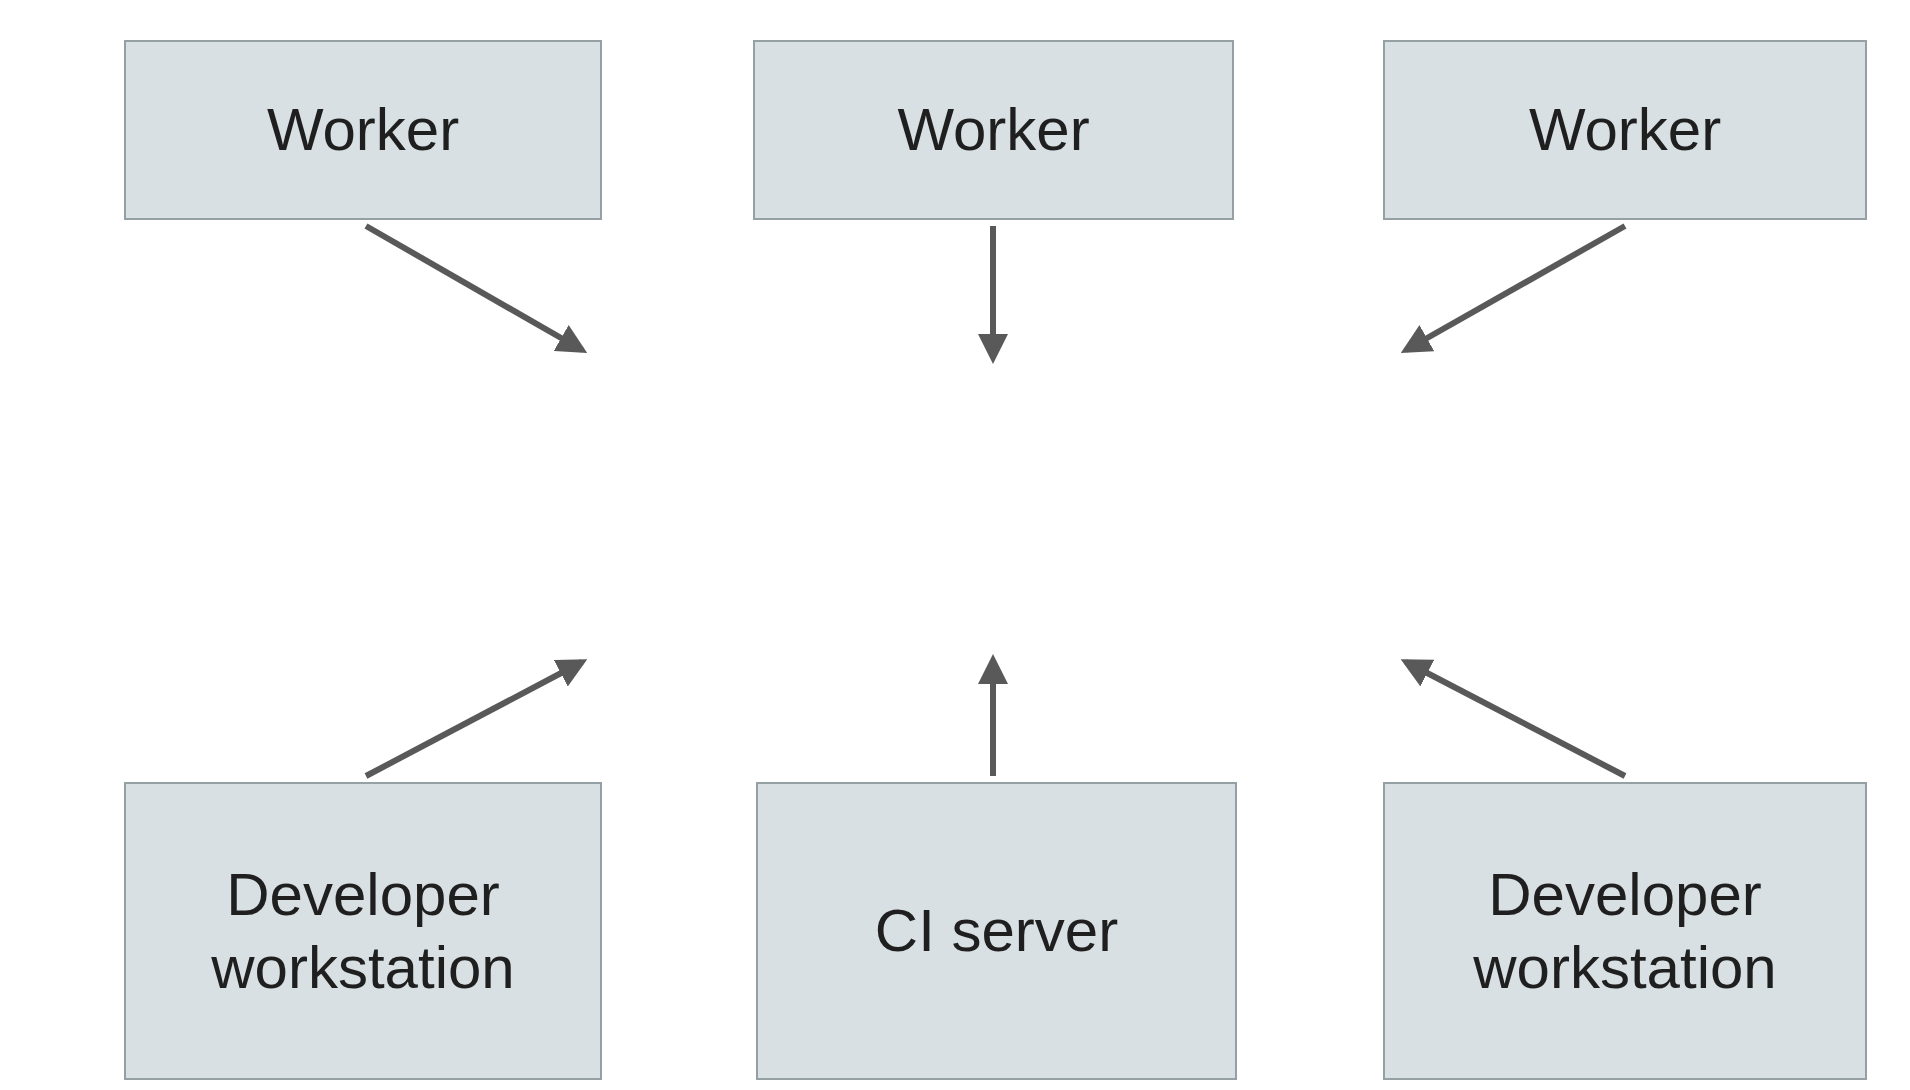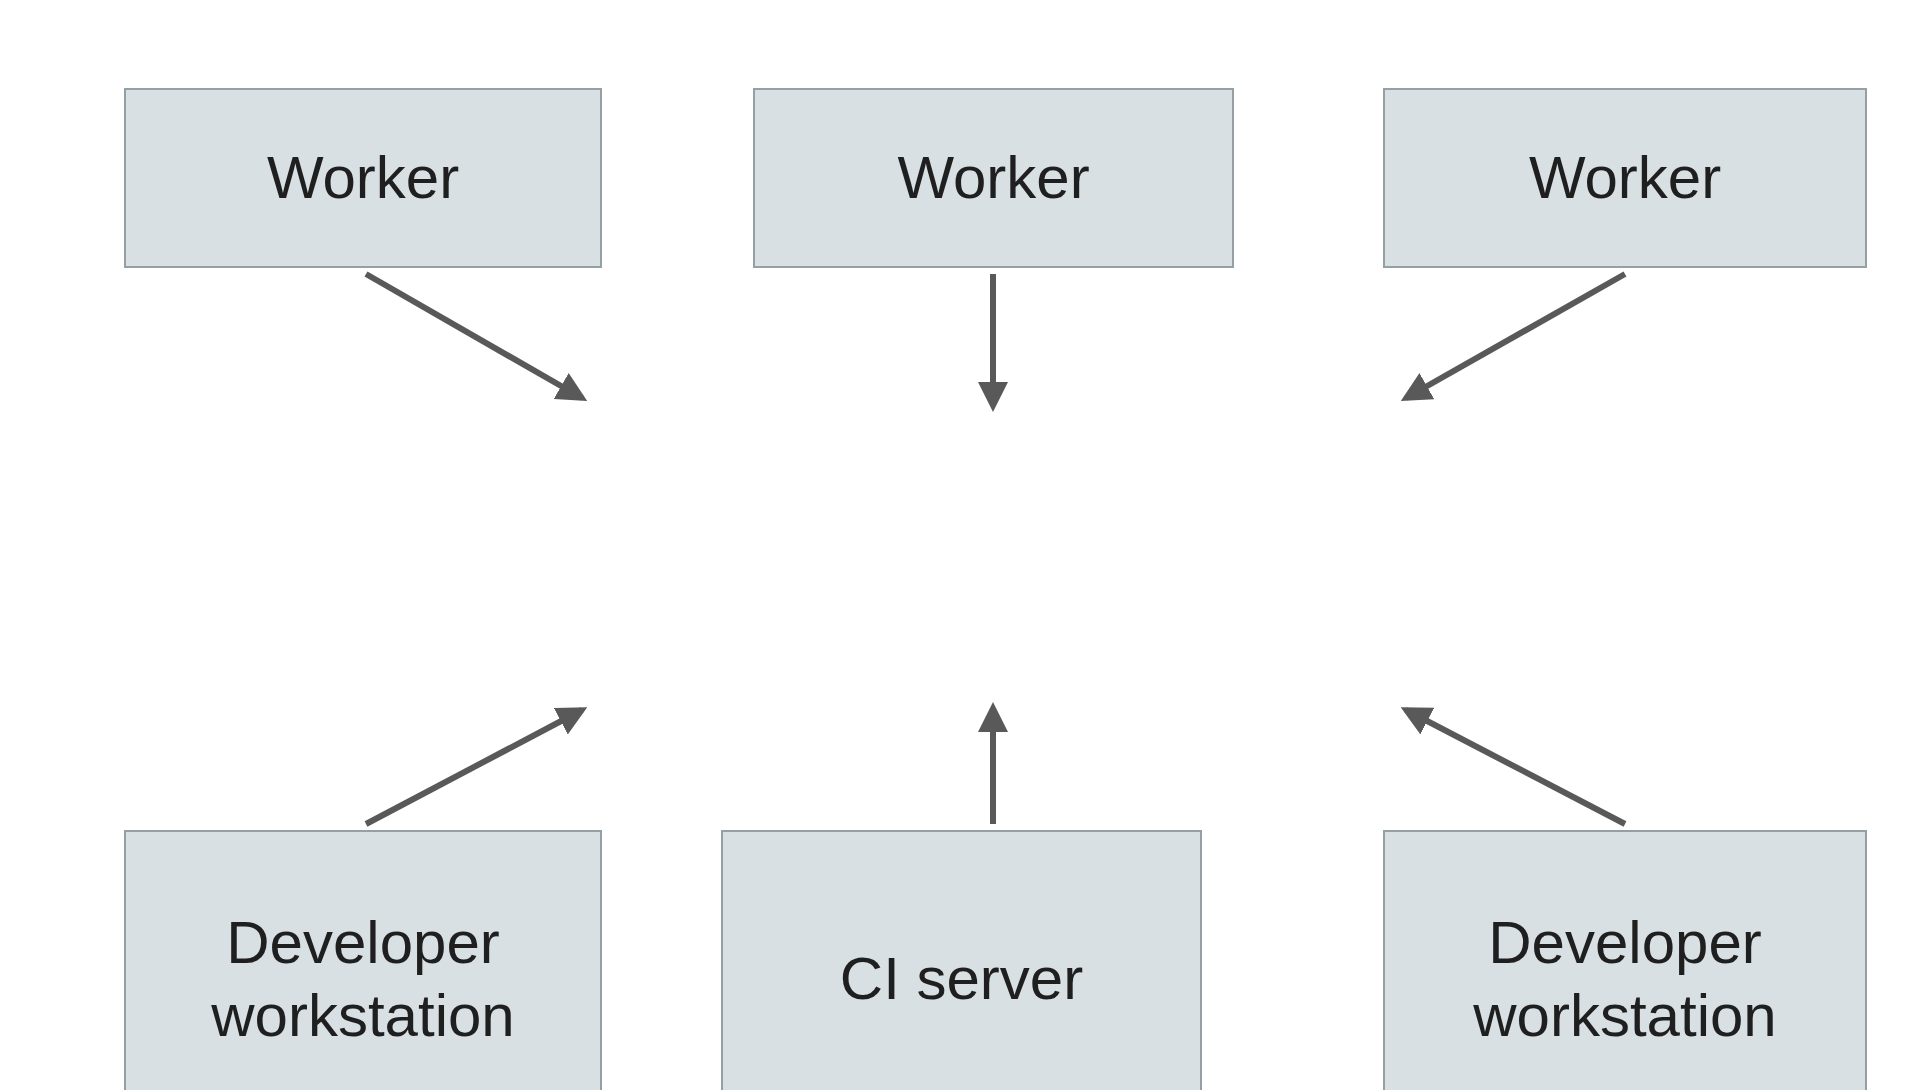--- a/index.html
+++ b/index.html
@@ -10,21 +10,20 @@
     width: 1910px;
     height: 1090px;
     background: var(--bg-color, #ffffff);
     font-family: "Liberation Sans", sans-serif;
     position: relative;
     overflow: hidden;
   }
   .diagram {
     position: absolute;
     inset: 0;
-    margin-top: 48px;
   }
   .edges-layer {
     position: absolute;
     left: 0;
     top: 0;
     width: 1910px;
     height: 1090px;
   }
   .edge {
     stroke: var(--arrow-color, #595959);
@@ -46,21 +45,21 @@
     color: var(--text-color, #1f1f1f);
     font-size: 60px;
     line-height: 1.22;
     padding: 0 20px;
   }
   .node-worker-1        { left: 124px;  top: 40px;  width: 478px; height: 180px; }
   .node-worker-2        { left: 753px;  top: 40px;  width: 481px; height: 180px; }
   .node-worker-3        { left: 1383px; top: 40px;  width: 484px; height: 180px; }
   .node-build-master    { left: 604px;  top: 372px; width: 779px; height: 276px; }
   .node-dev-ws-left     { left: 124px;  top: 782px; width: 478px; height: 298px; }
-  .node-ci-server       { left: 721px;  top: 782px; width: 481px; height: 298px; }
+  .node-ci-server       { left: 756px;  top: 782px; width: 481px; height: 298px; }
   .node-dev-ws-right    { left: 1383px; top: 782px; width: 484px; height: 298px; }
 </style>
 </head>
 <body>
 
 <div class="diagram">
 
   <svg class="edges-layer" viewBox="0 0 1910 1090">
     <defs>
       <marker id="arrowhead" viewBox="0 0 10 10" refX="8" refY="5" markerWidth="5" markerHeight="5" orient="auto" markerUnits="strokeWidth">

